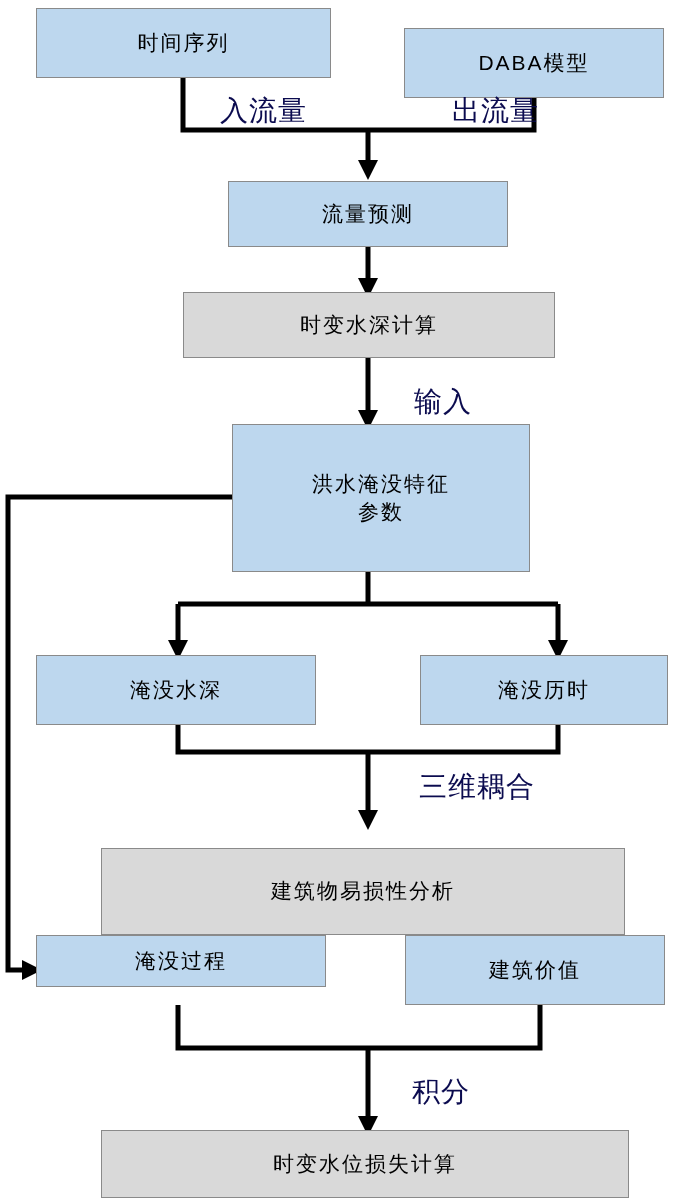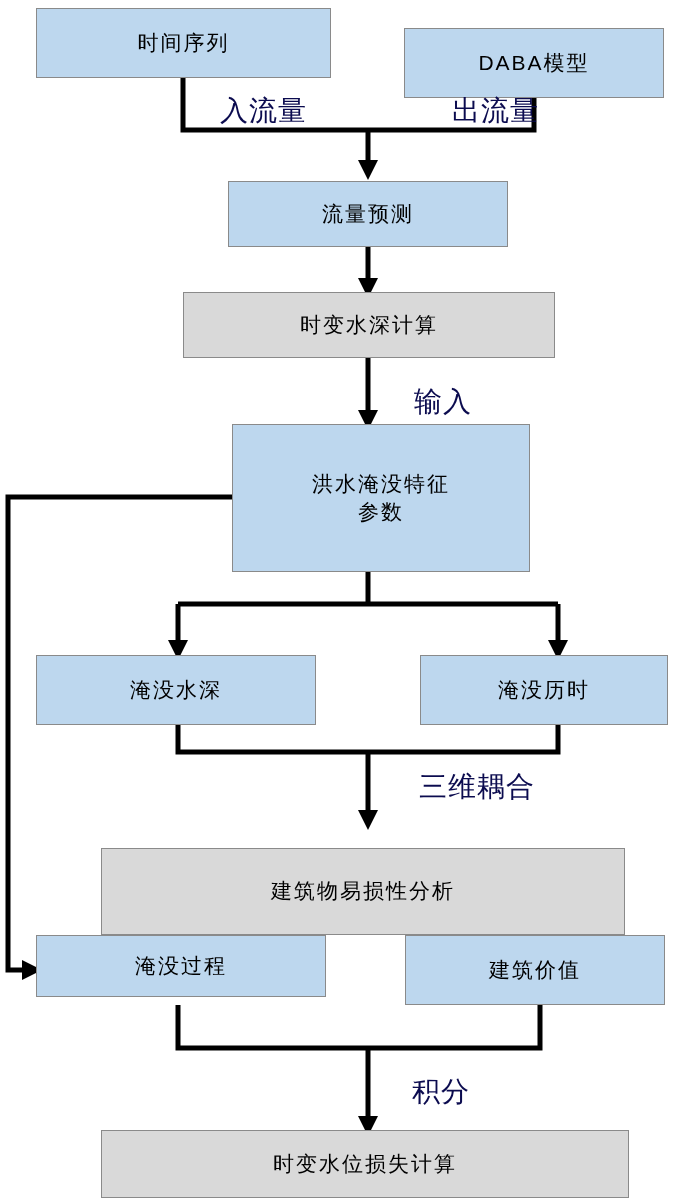--- a/index.html
+++ b/index.html
@@ -103,21 +103,21 @@
   </div>
 
   <div class="node blue" style="left:420px;top:655px;width:248px;height:70px;">
     <span>淹没历时</span>
   </div>
 
   <div class="node grey" style="left:101px;top:848px;width:524px;height:87px;">
     <span>建筑物易损性分析</span>
   </div>
 
-  <div class="node blue" style="left:36px;top:935px;width:290px;height:62px;">
+  <div class="node blue" style="left:36px;top:935px;width:290px;height:52px;">
     <span>淹没过程</span>
   </div>
 
   <div class="node blue" style="left:405px;top:935px;width:260px;height:70px;">
     <span>建筑价值</span>
   </div>
 
   <div class="node grey" style="left:101px;top:1130px;width:528px;height:68px;">
     <span>时变水位损失计算</span>
   </div>

